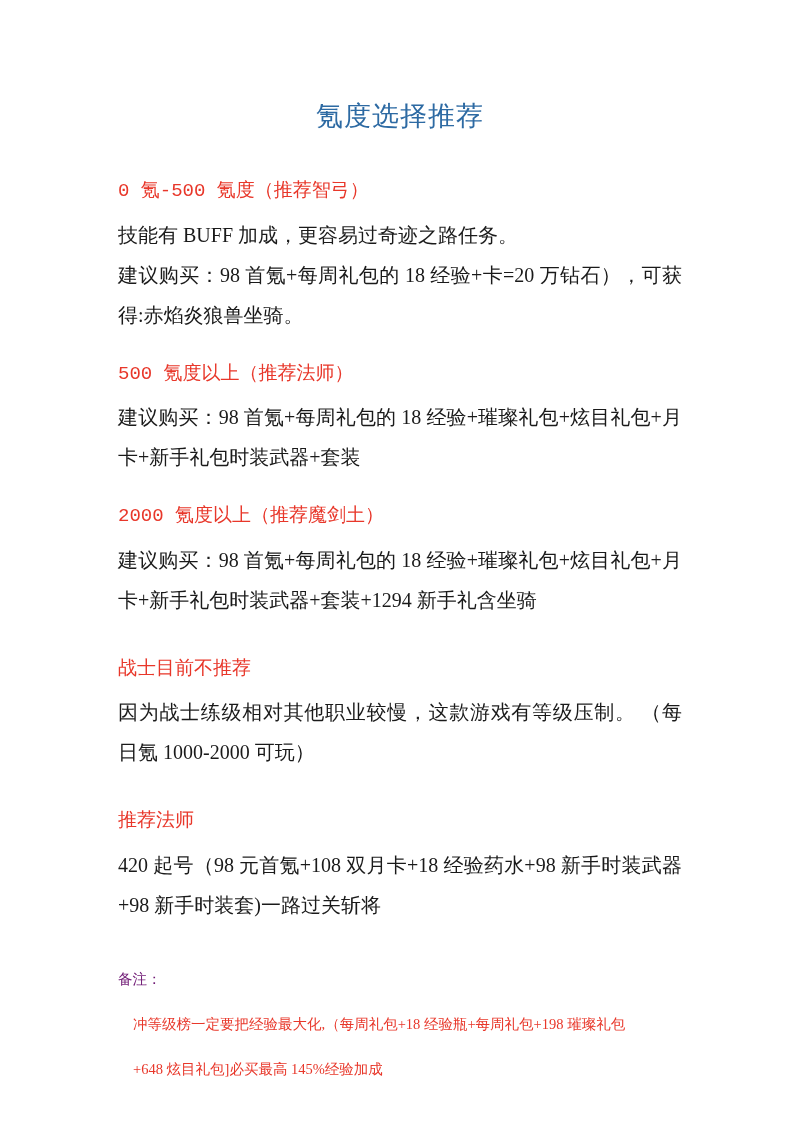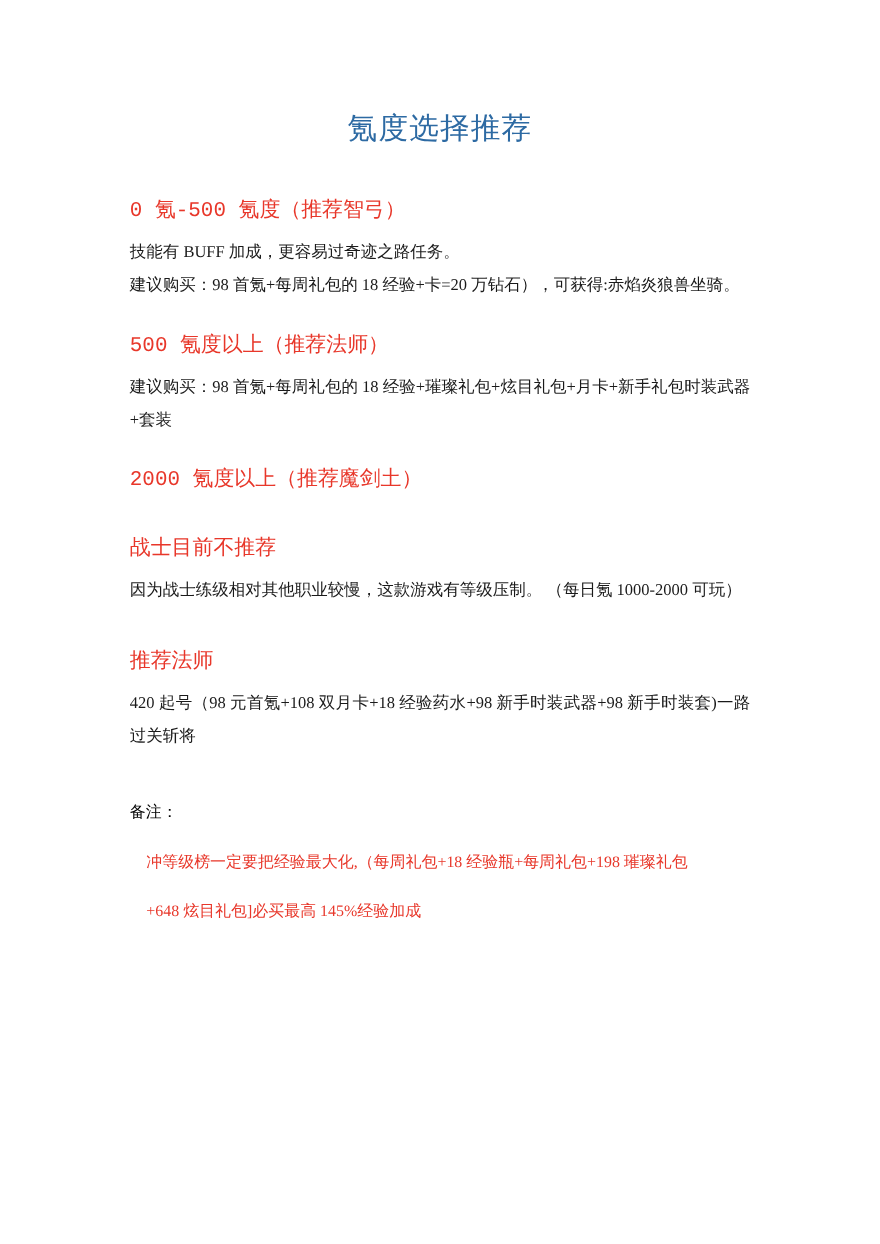--- a/index.html
+++ b/index.html
@@ -43,31 +43,31 @@
     line-height: 1.4;
     font-family: Liberation Mono, monospace;
   }
   .section.big-gap {
     margin-top: 36px;
   }
   .section.mid-gap {
     margin-top: 26px;
   }
   .para {
-    font-size: 15px;
+    font-size: 20px;
     line-height: 2.0;
     margin: 0;
     color: #1a1a1a;
     text-align: justify;
   }
   .note-block {
     margin-top: 40px;
   }
   .note-label {
-    color: #000000;
+    color: #701a75;
     font-size: 14.5px;
     line-height: 2.0;
     margin: 0 0 2px 0;
   }
   .note-text {
     color: #e8372a;
     font-size: 14.5px;
     line-height: 2.1;
     margin: 15px;
     text-align: justify;
@@ -86,20 +86,21 @@
     <p class="para">建议购买：98 首氪+每周礼包的 18 经验+卡=20 万钻石），可获得:赤焰炎狼兽坐骑。</p>
   </div>
 
   <div class="section mid-gap">
     <h2 class="section-heading">500 氪度以上（推荐法师）</h2>
     <p class="para">建议购买：98 首氪+每周礼包的 18 经验+璀璨礼包+炫目礼包+月卡+新手礼包时装武器+套装</p>
   </div>
 
   <div class="section mid-gap">
     <h2 class="section-heading">2000 氪度以上（推荐魔剑土）</h2>
+    <p class="para">建议购买：98 首氪+每周礼包的 18 经验+璀璨礼包+炫目礼包+月卡+新手礼包时装武器+套装+1294 新手礼含坐骑</p>
   </div>
 
   <div class="section big-gap">
     <h2 class="section-heading">战士目前不推荐</h2>
     <p class="para">因为战士练级相对其他职业较慢，这款游戏有等级压制。 （每日氪 1000-2000 可玩）</p>
   </div>
 
   <div class="section big-gap">
     <h2 class="section-heading">推荐法师</h2>
     <p class="para">420 起号（98 元首氪+108 双月卡+18 经验药水+98 新手时装武器+98 新手时装套)一路过关斩将</p>

